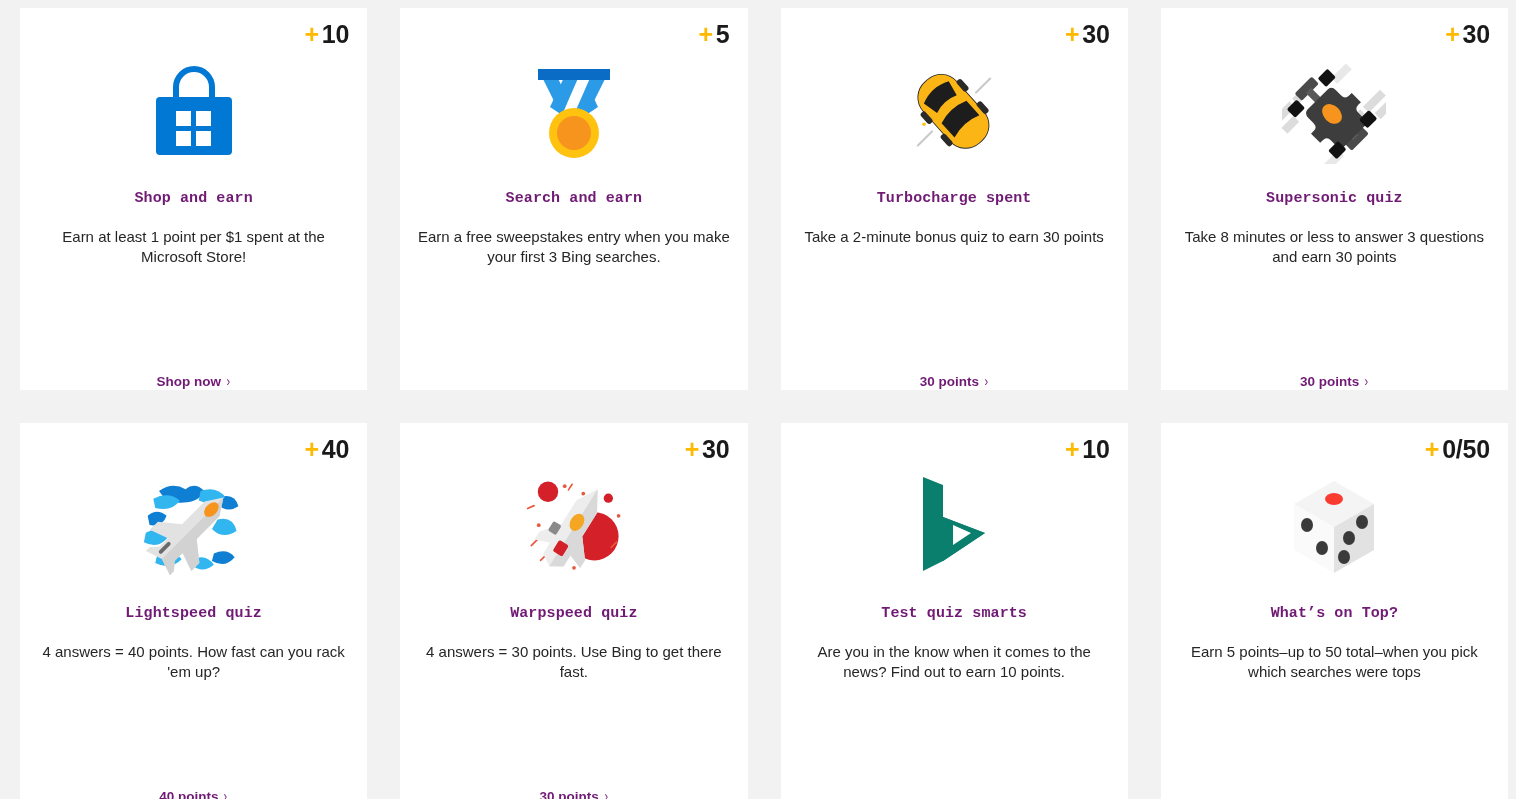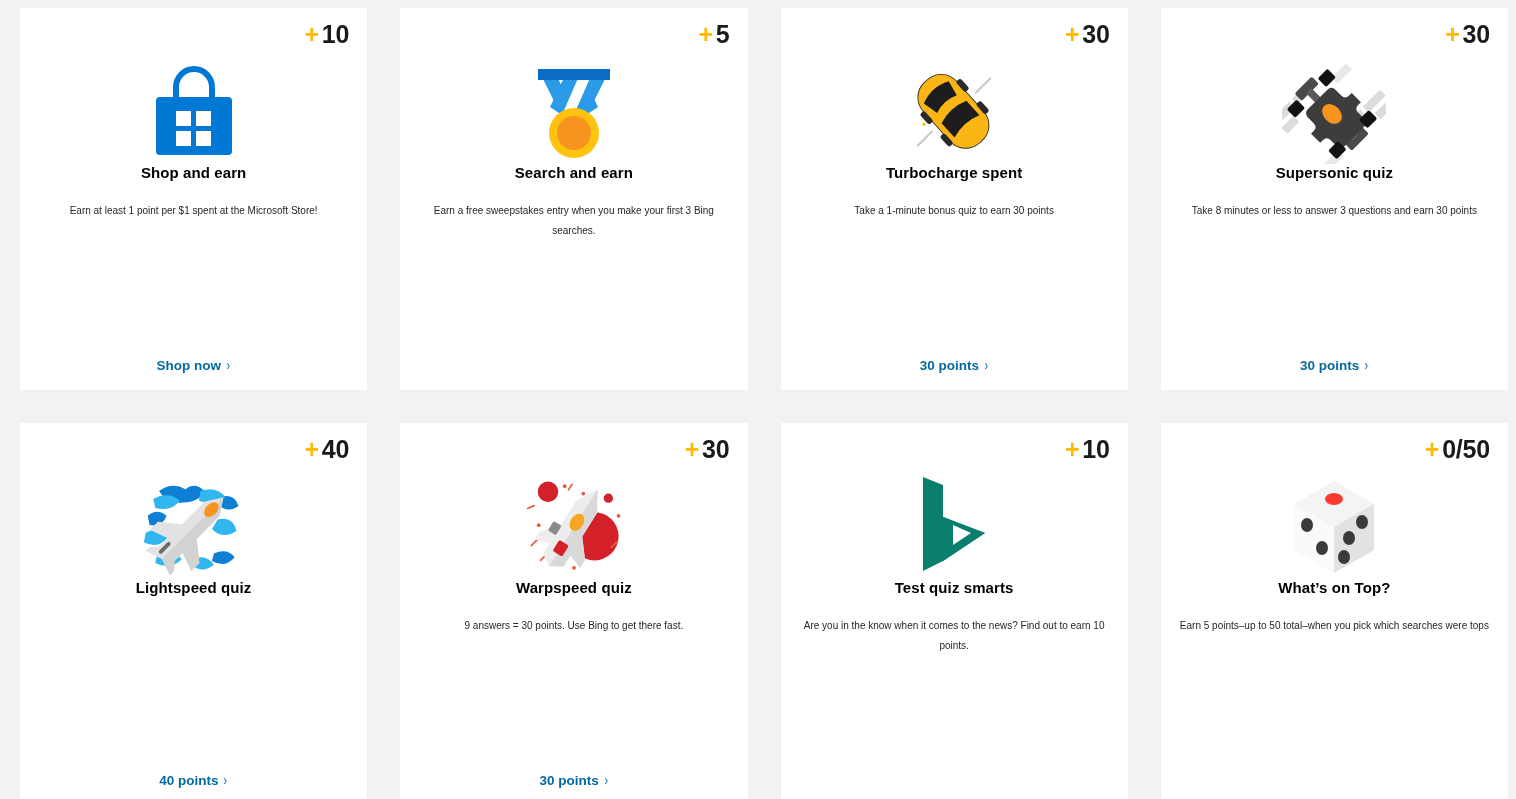--- a/index.html
+++ b/index.html
@@ -48,43 +48,45 @@
   .icon-wrap {
     margin-top: 52px;
     height: 104px;
     width: 104px;
     display: flex;
     align-items: center;
     justify-content: center;
   }
   .icon-wrap svg { display: block; }
   .card-title {
+    margin-top: 26px;
     font-size: 15px;
     font-weight: bold;
-    color: #000000;
+    color: #701a75;
     text-align: center;
     letter-spacing: 0.1px;
+    font-family: Liberation Mono, monospace;
   }
   .card-desc {
     margin-top: 20px;
-    font-size: 10px;
+    font-size: 15px;
     line-height: 20px;
     color: #262626;
     text-align: center;
     width: 318px;
     font-weight: normal;
   }
   .card-link {
     position: absolute;
-    bottom: 17px;
+    bottom: 1px;
     left: 0;
     right: 0;
     text-align: center;
     font-size: 13.5px;
-    color: #0369a1;
+    color: #701a75;
     font-weight: 600;
     text-decoration: none;
     cursor: pointer;
     white-space: nowrap;
   }
   .card-link .chev {
     display: inline-block;
     margin-left: 5px;
     font-weight: 400;
     font-size: 14px;
@@ -164,21 +166,21 @@
           <path d="M40 22 q19 -9 38 0 l-4 18 q-15 -6 -30 0 Z" fill="#1d1d1d"></path>
           <path d="M40 52 q19 -7 38 0 l0 22 q-19 -7 -38 0 Z" fill="#1d1d1d"></path>
           <rect x="28" y="28" width="7" height="16" rx="3" fill="#2a2a2a"></rect>
           <rect x="83" y="28" width="7" height="16" rx="3" fill="#2a2a2a"></rect>
           <rect x="28" y="62" width="7" height="16" rx="3" fill="#2a2a2a"></rect>
           <rect x="83" y="62" width="7" height="16" rx="3" fill="#2a2a2a"></rect>
         </g>
       </svg>
     </div>
     <div class="card-title">Turbocharge spent</div>
-    <div class="card-desc">Take a 1-minute bonus quiz to earn 30 points</div>
+    <div class="card-desc">Take a 2-minute bonus quiz to earn 30 points</div>
     <a class="card-link"><span>30 points</span><span class="chev">›</span></a>
   </div>
 
   <div class="card">
     <div class="points-badge">
       <span class="plus">+</span><span>30</span>
     </div>
     <div class="icon-wrap">
       <svg width="112" height="104" viewBox="0 0 112 104">
         <g transform="rotate(-45 56 52)" fill="#dcdcdc">
@@ -231,20 +233,21 @@
         </g>
         <g transform="rotate(45 55 52)">
           <path d="M55 8 l11 17 v34 l20 16 v12 l-20 -7 v12 l7 8 v6 l-18 -6 l-18 6 v-6 l7 -8 v-12 l-20 7 v-12 l20 -16 v-34 z" fill="#e2e2e2"></path>
           <path d="M55 8 l11 17 v34 l20 16 v12 l-20 -7 v12 l7 8 v6 l-18 -6 z" fill="#d2d2d2"></path>
           <ellipse cx="55" cy="26" rx="6" ry="9" fill="#f7941e"></ellipse>
         </g>
         <rect x="22" y="66" width="4" height="16" rx="2" fill="#6a6a6a" transform="rotate(45 24 74)"></rect>
       </svg>
     </div>
     <div class="card-title">Lightspeed quiz</div>
+    <div class="card-desc">4 answers = 40 points. How fast can you rack 'em up?</div>
     <a class="card-link"><span>40 points</span><span class="chev">›</span></a>
   </div>
 
   <div class="card">
     <div class="points-badge">
       <span class="plus">+</span><span>30</span>
     </div>
     <div class="icon-wrap">
       <svg width="112" height="104" viewBox="0 0 112 104">
         <circle cx="78" cy="62" r="26" fill="#d32029"></circle>
@@ -267,21 +270,21 @@
         <g transform="rotate(32 56 52)">
           <path d="M56 4 l13 22 v30 l16 20 v10 l-16 -6 v14 l-13 8 l-13 -8 v-14 l-16 6 v-10 l16 -20 v-30 z" fill="#ededed"></path>
           <path d="M56 4 l13 22 v30 l16 20 v10 l-16 -6 v14 l-13 8 z" fill="#d9d9d9"></path>
           <ellipse cx="56" cy="46" rx="7" ry="10" fill="#f5a623"></ellipse>
           <rect x="50" y="72" width="12" height="14" rx="2" fill="#d32029"></rect>
           <rect x="34" y="58" width="10" height="12" rx="2" fill="#8a8a8a"></rect>
         </g>
       </svg>
     </div>
     <div class="card-title">Warpspeed quiz</div>
-    <div class="card-desc">9 answers = 30 points. Use Bing to get there fast.</div>
+    <div class="card-desc">4 answers = 30 points. Use Bing to get there fast.</div>
     <a class="card-link"><span>30 points</span><span class="chev">›</span></a>
   </div>
 
   <div class="card">
     <div class="points-badge">
       <span class="plus">+</span><span>10</span>
     </div>
     <div class="icon-wrap">
       <svg width="82" height="104" viewBox="0 0 82 104">
         <path d="M10 2 L30 10 V86 L10 96 Z" fill="#0b7f6e"></path>

